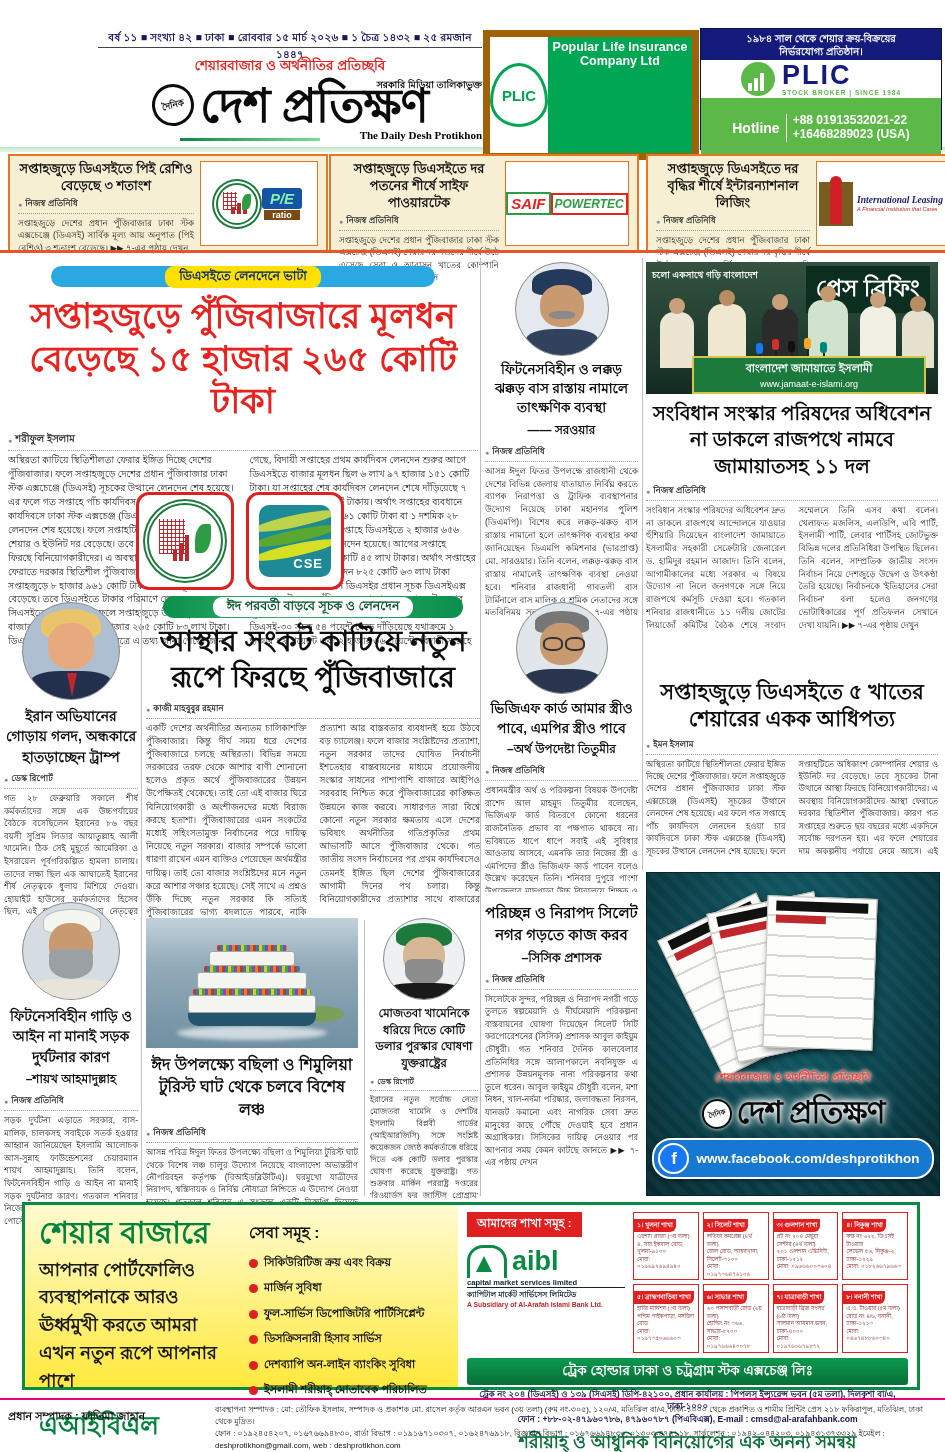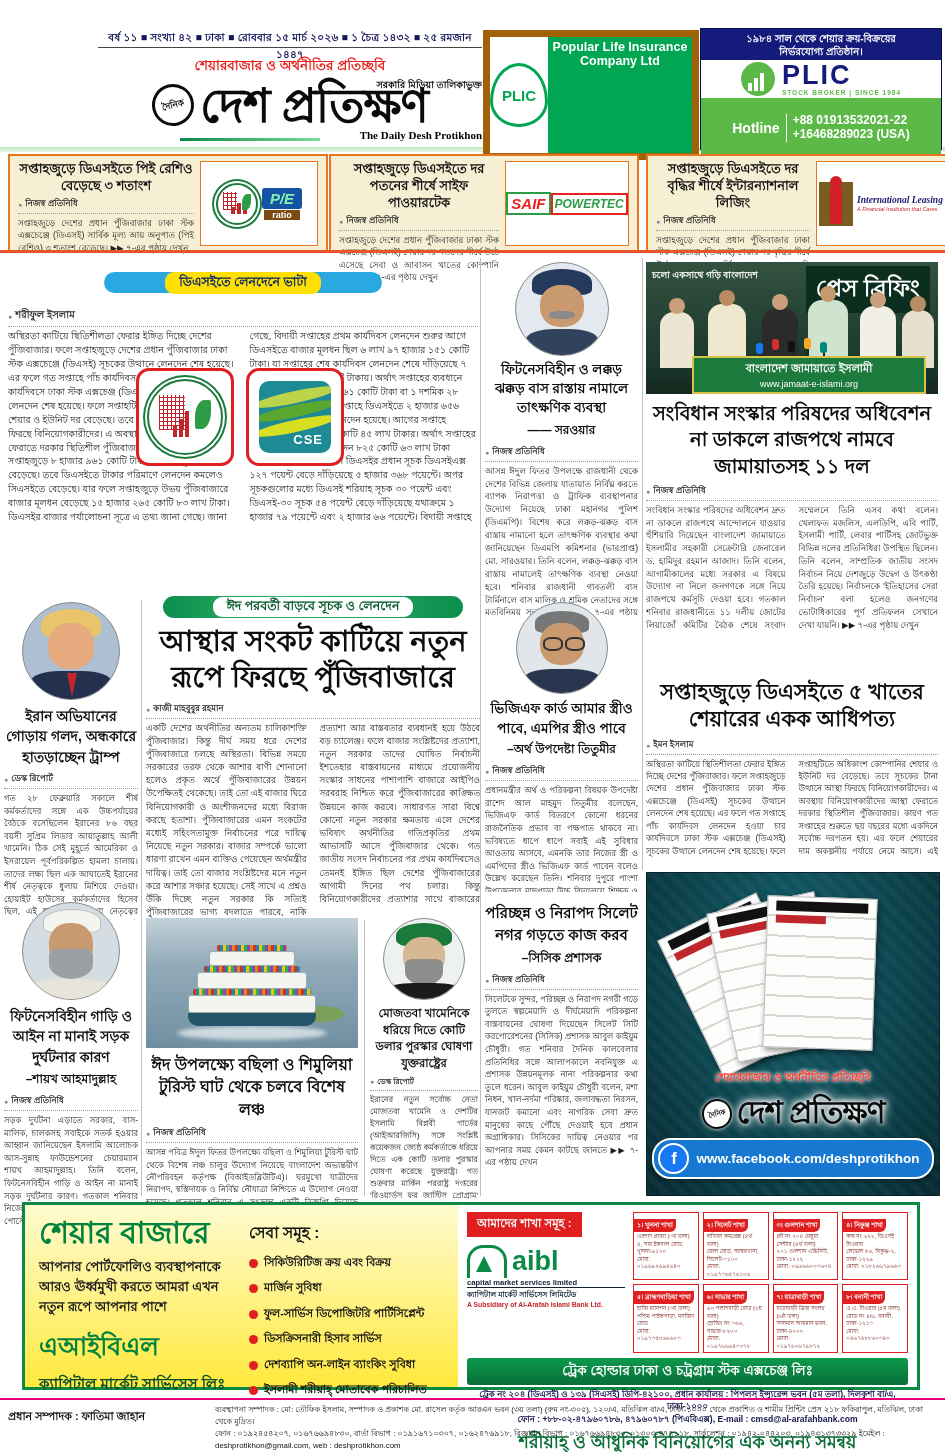--- a/index.html
+++ b/index.html
@@ -141,21 +141,21 @@
      border-radius:2px;margin:0 auto;}
   .hull{background:#24556b;border-radius:0 0 10px 10px;height:13px;}
   .wake{position:absolute;left:50%;transform:translateX(-50%);bottom:8px;width:150px;height:14px;background:rgba(255,255,255,.65);
      border-radius:50%;filter:blur(2px);}
   .weed{position:absolute;right:14px;bottom:26px;width:46px;height:16px;background:#7aa05a;border-radius:50%;}
 
   
   .bottom-ad{border:3px solid #0a8a45;background:#fff;display:flex;}
   .ba-left{width:433px;background:linear-gradient(180deg,#fffbd0,#ffe93e);display:flex;gap:14px;padding:12px 14px;box-sizing:border-box;}
   .ba-title{color:#00833e;font-size:30px;font-weight:900;line-height:1.05;}
-  .ba-pitch{font-size:13px;font-weight:bold;color:#1a1a1a;line-height:1.55;margin-top:8px;}
+  .ba-pitch{font-size:18px;font-weight:bold;color:#1a1a1a;line-height:1.55;margin-top:8px;}
   .ba-brand{color:#00833e;font-size:25px;font-weight:900;margin-top:10px;}
   .ba-brand2{font-size:15px;font-weight:900;color:#0a4d28;margin-top:2px;}
   .svc-title{font-size:15.5px;font-weight:900;color:#111;}
   .svc{display:flex;align-items:center;gap:6px;font-size:11px;font-weight:bold;color:#111;margin-top:6.5px;}
   .svc i{width:9px;height:9px;border-radius:50%;background:#e02020;flex:0 0 auto;}
   .ba-right{flex:1;padding:7px 9px;box-sizing:border-box;display:flex;flex-direction:column;}
   .ribbon{background:#e02020;color:#fff;font-weight:900;font-size:11.5px;padding:3px 10px;display:inline-block;}
   .aibl-row{display:flex;align-items:center;gap:5px;margin-top:8px;}
   .aibl-arch{width:34px;height:30px;border:3px solid #0a8a45;border-radius:16px 16px 0 0;border-bottom:none;position:relative;}
   .aibl-arch::before{content:"";position:absolute;left:6px;top:8px;width:16px;height:16px;background:#0a8a45;
@@ -291,23 +291,24 @@
           <div class="il-name serif">International Leasing</div>
           <div class="il-tag">A Financial Institution that Cares</div>
         </div>
       </div>
     </div>
   </div>
 
   <div class="abs orange-rule" style="left:0;top:250px;width:945px;height:3px;"></div>
 
   <div class="abs" style="left:8px;top:258px;width:470px;">
-    <div class="kicker-bar" style="width:278px;margin:14px auto;">
+    <div class="kicker-bar" style="width:384px;margin:8px auto;">
       <span class="kicker-pill">ডিএসইতে লেনদেনে ভাটা</span>
     </div>
+    <div class="lead-head ctr" style="margin-top:5px;">সপ্তাহজুড়ে পুঁজিবাজারে মূলধন বেড়েছে ১৫ হাজার ২৬৫ কোটি টাকা</div>
     <div class="byline" style="margin-top:8px;font-size:10px;">
         <span class="bydot"></span>
         <span>শরীফুল ইসলাম</span>
       </div>
     <div class="dotrule"></div>
     <div class="story-body cols2" style="height:200px;position:relative;font-size:9.3px;">
       <span>অস্থিরতা কাটিয়ে স্থিতিশীলতা ফেরার ইঙ্গিত দিচ্ছে দেশের পুঁজিবাজার। ফলে সপ্তাহজুড়ে দেশের প্রধান পুঁজিবাজার ঢাকা স্টক এক্সচেঞ্জে (ডিএসই) সূচকের উত্থানে লেনদেন শেষ হয়েছে। এর ফলে গত সপ্তাহে পাঁচ কার্যদিবস লেনদেন হওয়া চার কার্যদিবসে ঢাকা স্টক এক্সচেঞ্জ (ডিএসই) সূচকের উত্থানে লেনদেন শেষ হয়েছে। ফলে সপ্তাহটিতে অধিকাংশ কোম্পানির শেয়ার ও ইউনিট দর বেড়েছে। তবে সূচকের টানা উত্থানে আস্থা ফিরছে বিনিয়োগকারীদের। এ অবস্থায় বিনিয়োগকারীদের আস্থা ফেরাতে দরকার স্থিতিশীল পুঁজিবাজার। এর ফলে ডিএসইতে সপ্তাহজুড়ে ৮ হাজার ৯৬১ কোটি টাকার বাজার মূলধন বেড়েছে। তবে ডিএসইতে টাকার পরিমাণে লেনদেন কমলেও সিএসইতে বেড়েছে। যার ফলে সপ্তাহজুড়ে উভয় পুঁজিবাজারে বাজার মূলধন বেড়েছে ১৫ হাজার ২৬৫ কোটি ৮৩ লাখ টাকা। ডিএসইর বাজার পর্যালোচনা সূত্রে এ তথ্য জানা গেছে। জানা গেছে, বিদায়ী সপ্তাহের প্রথম কার্যদিবস লেনদেন শুরুর আগে ডিএসইতে বাজার মূলধন ছিল ৬ লাখ ৯৭ হাজার ১৫১ কোটি টাকা। যা</span> <span>সপ্তাহের শেষ কার্যদিবস লেনদেন শেষে দাঁড়িয়েছে ৭ লাখ ৬ হাজার ১১২ কোটি টাকায়। অর্থাৎ সপ্তাহের ব্যবধানে বাজার মূলধন ৮ হাজার ৯৬১ কোটি টাকা বা ১ দশমিক ২৮ শতাংশ বেড়েছে। বিদায়ী সপ্তাহে ডিএসইতে ২ হাজার ৬৫৬ কোটি ৮২ লাখ টাকার লেনদেন হয়েছে। আগের সপ্তাহে হয়েছিল ৩ হাজার ৪৮২ কোটি ৪৫ লাখ টাকার। অর্থাৎ সপ্তাহের ব্যবধানে ডিএসইতে লেনদেন ৮২৫ কোটি ৬৩ লাখ টাকা কমেছে। সপ্তাহের ব্যবধানে ডিএসইর প্রধান সূচক ডিএসইএক্স ১২৭ পয়েন্ট বেড়ে দাঁড়িয়েছে ৫ হাজার ৩৬৮ পয়েন্টে। অপর সূচকগুলোর মধ্যে ডিএসই শরিয়াহ সূচক ৩০ পয়েন্ট এবং ডিএসই-৩০ সূচক ৫৪ পয়েন্ট বেড়ে দাঁড়িয়েছে যথাক্রমে ১ হাজার ৭৯ পয়েন্টে এবং ২ হাজার ৬৬ পয়েন্টে। বিদায়ী সপ্তাহে ডিএসইতে মোট ৩৮৯ টি প্রতিষ্ঠান শেয়ার ও ইউনিট লেনদেনে অংশ নিয়েছে। প্রতিষ্ঠানগুলোর মধ্যে দর বেড়েছে ৩২৪ টির, কমেছে ৩৮টির এবং অপরিবর্তিত রয়েছে ২৭ টির শেয়ার ও ইউনিট দর। অপর পুঁজিবাজার চট্টগ্রাম স্টক এক্সচেঞ্জ (সিএসই) বিদায়ী সপ্তাহে সিএসইর সার্বিক সূচক সিএএসপিআই ১.০৪ শতাংশ বেড়ে দাঁড়িয়েছে ১৪ হাজার ১৮০.০৭ পয়েন্টে। বিদায়ী সপ্তাহের ▶▶ ৭-এর পৃষ্ঠায় দেখুন</span>
       <div class="abs" style="left:128px;top:38px;display:flex;gap:12px;">
         <div class="red-frame" style="width:92px;height:92px;">
           <div class="dse-circle" style="width:72px;height:72px;">

